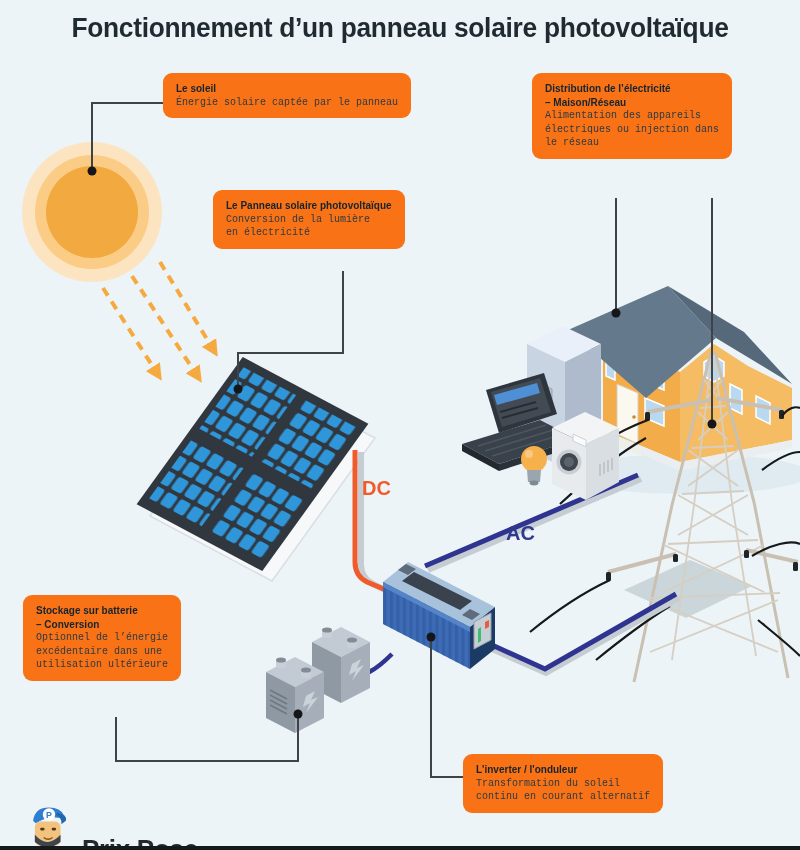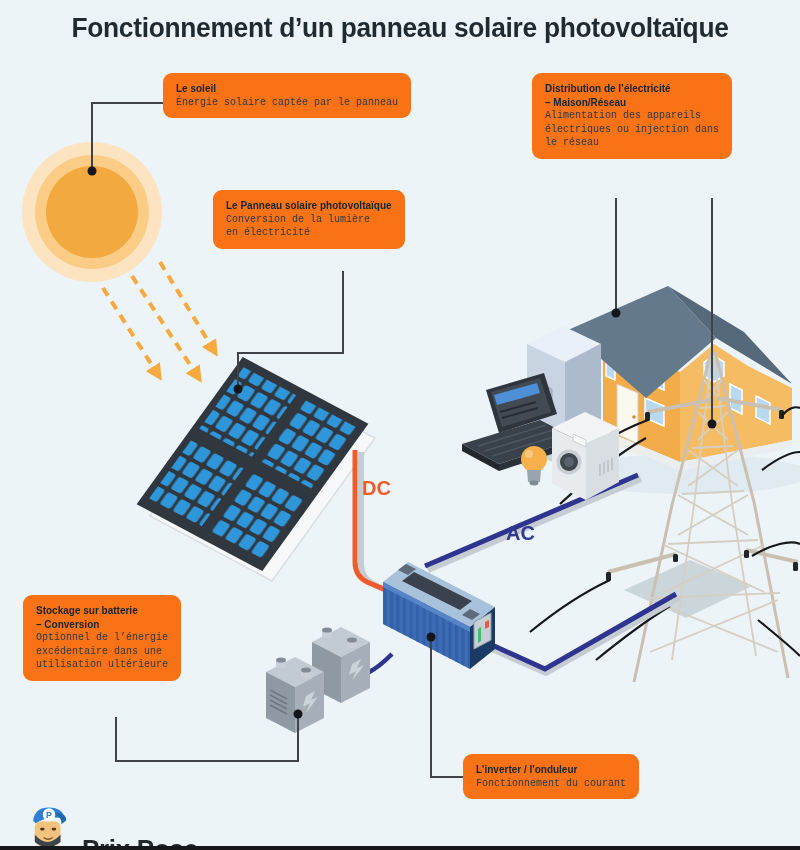--- a/index.html
+++ b/index.html
@@ -271,21 +271,22 @@
 <div class="callout box-batt">
   <div class="bt">Stockage sur batterie</div>
   <div class="bt">– Conversion</div>
   <div class="bl">Optionnel de l’énergie</div>
   <div class="bl">excédentaire dans une</div>
   <div class="bl">utilisation ultérieure</div>
 </div>
 
 <div class="callout box-inv">
   <div class="bt">L'inverter / l'onduleur</div>
-  <div class="bl">Fonctionnement du courant</div>
+  <div class="bl">Transformation du soleil</div>
+  <div class="bl">continu en courant alternatif</div>
 </div>
 
 <div class="flow-label dc-label">DC</div>
 <div class="flow-label ac-label">AC</div>
 
 <div class="logo">
   <svg width="46" height="52" viewBox="0 0 52 56">
     <path d="M8,22 Q10,7 26,7 Q39,7 43,16 L45,22 Q30,13 11,25 Z" fill="#2F7FD1"></path>
     <path d="M36,13 Q47,15 45,22 L40,26 Q41,18 33,15 Z" fill="#2466AE"></path>
     <circle cx="26" cy="15" r="7" fill="#FFFFFF"></circle>

